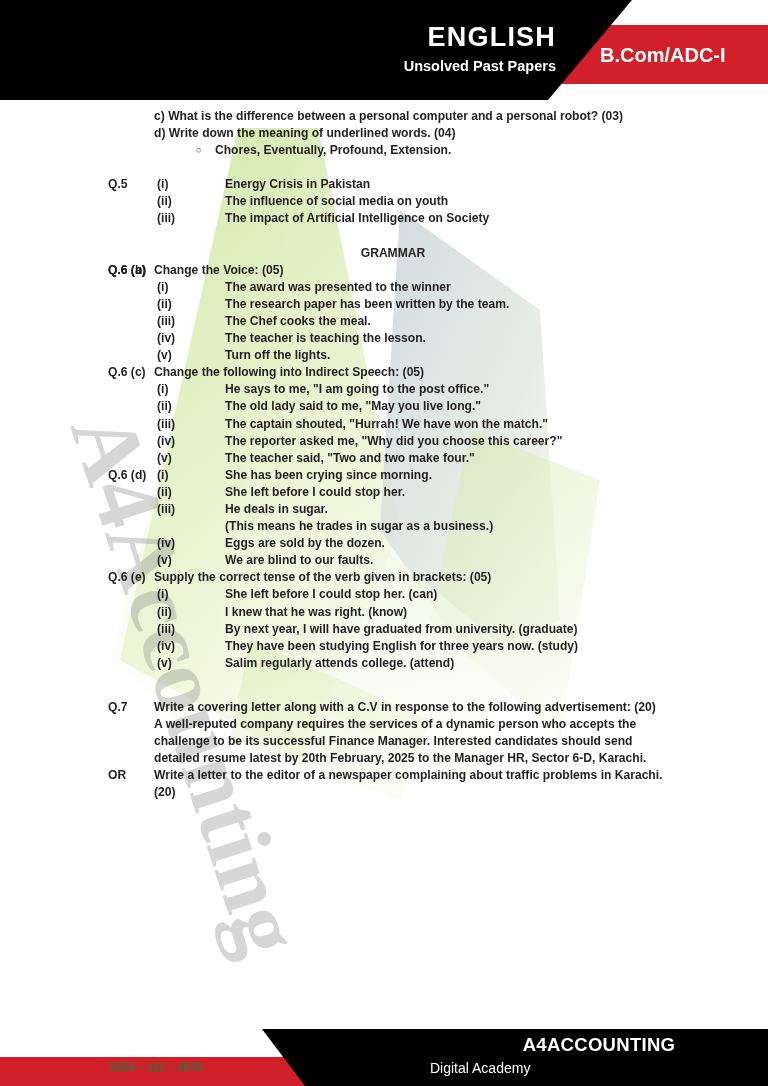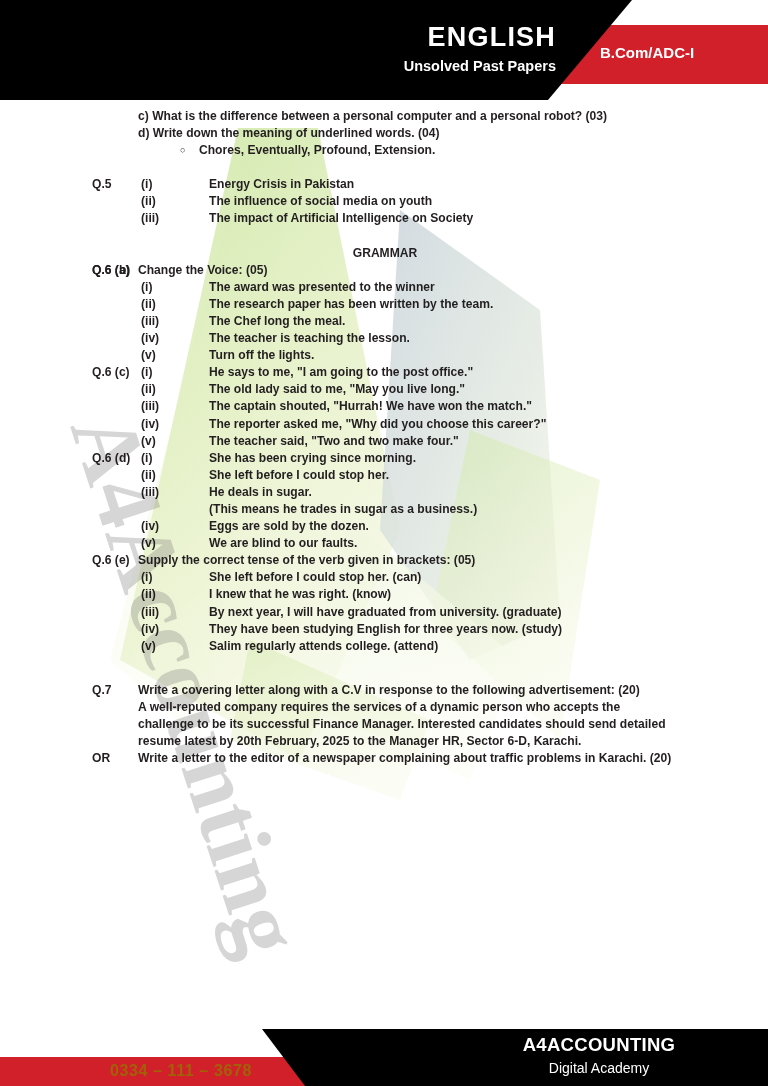--- a/index.html
+++ b/index.html
@@ -57,21 +57,21 @@
     font-size: 14.5px;
     font-weight: bold;
     text-align: right;
     white-space: nowrap;
   }
   .header-badge {
     position: absolute;
     left: 600px;
     top: 44px;
     color: #ffffff;
-    font-size: 15px;
+    font-size: 20px;
     font-weight: bold;
     white-space: nowrap;
     text-align: center;
   }
 
   
   .watermark {
     position: absolute;
     left: 0; top: 100px;
     width: 768px; height: 900px;
@@ -101,20 +101,21 @@
     z-index: 2;
     font-size: 12.1px;
     line-height: 17.1px;
     font-weight: bold;
   }
   .row {
     display: block;
     position: relative;
     padding-left: 92px;
     padding-right: 90px;
+    margin-left: 16px;
   }
   .qlabel {
     position: absolute;
     left: 92px;
     top: 0;
     width: 46px;
     white-space: nowrap;
   }
   .qbody {
     display: block;
@@ -164,22 +165,22 @@
     position: absolute;
     left: 0; top: 0;
     width: 768px; height: 86px;
     background: #000000;
     clip-path: polygon(262px 29px, 768px 29px, 768px 86px, 305px 86px);
   }
   .footer-phone {
     position: absolute;
     left: 110px;
     top: 62px;
-    color: #a16207;
-    font-size: 16px;
+    color: #15803d;
+    font-size: 10px;
     font-weight: bold;
     letter-spacing: 0.6px;
     white-space: nowrap;
   }
   .footer-brand {
     position: absolute;
     left: 430px;
     top: 34px;
     width: 338px;
     text-align: center;
@@ -187,21 +188,21 @@
     font-size: 18.5px;
     font-weight: bold;
     letter-spacing: 0.3px;
     white-space: nowrap;
   }
   .footer-tag {
     position: absolute;
     left: 430px;
     top: 60px;
     width: 338px;
-    text-align: center;
+    text-align: left;
     color: #ffffff;
     font-size: 14px;
     white-space: nowrap;
   }
 </style>
 </head>
 <body>
 
 <div class="header">
   <div class="header-red"></div>
@@ -306,38 +307,39 @@
     </div>
   <div class="row">
       <span class="sub">
         <span class="rn">(ii)</span>
         <span class="sbody">The research paper has been written by the team.</span>
       </span>
     </div>
   <div class="row">
       <span class="sub">
         <span class="rn">(iii)</span>
-        <span class="sbody">The Chef long the meal.</span>
+        <span class="sbody">The Chef cooks the meal.</span>
       </span>
     </div>
   <div class="row">
       <span class="sub">
         <span class="rn">(iv)</span>
         <span class="sbody">The teacher is teaching the lesson.</span>
       </span>
     </div>
   <div class="row">
       <span class="sub">
         <span class="rn">(v)</span>
         <span class="sbody">Turn off the lights.</span>
       </span>
     </div>
 
   <div class="row">
     <span class="qlabel">Q.6 (c)</span>
+    <span class="qbody">Change the following into Indirect Speech: (05)</span>
   </div>
   <div class="row">
       <span class="sub">
         <span class="rn">(i)</span>
         <span class="sbody">He says to me, "I am going to the post office."</span>
       </span>
     </div>
   <div class="row">
       <span class="sub">
         <span class="rn">(ii)</span>

